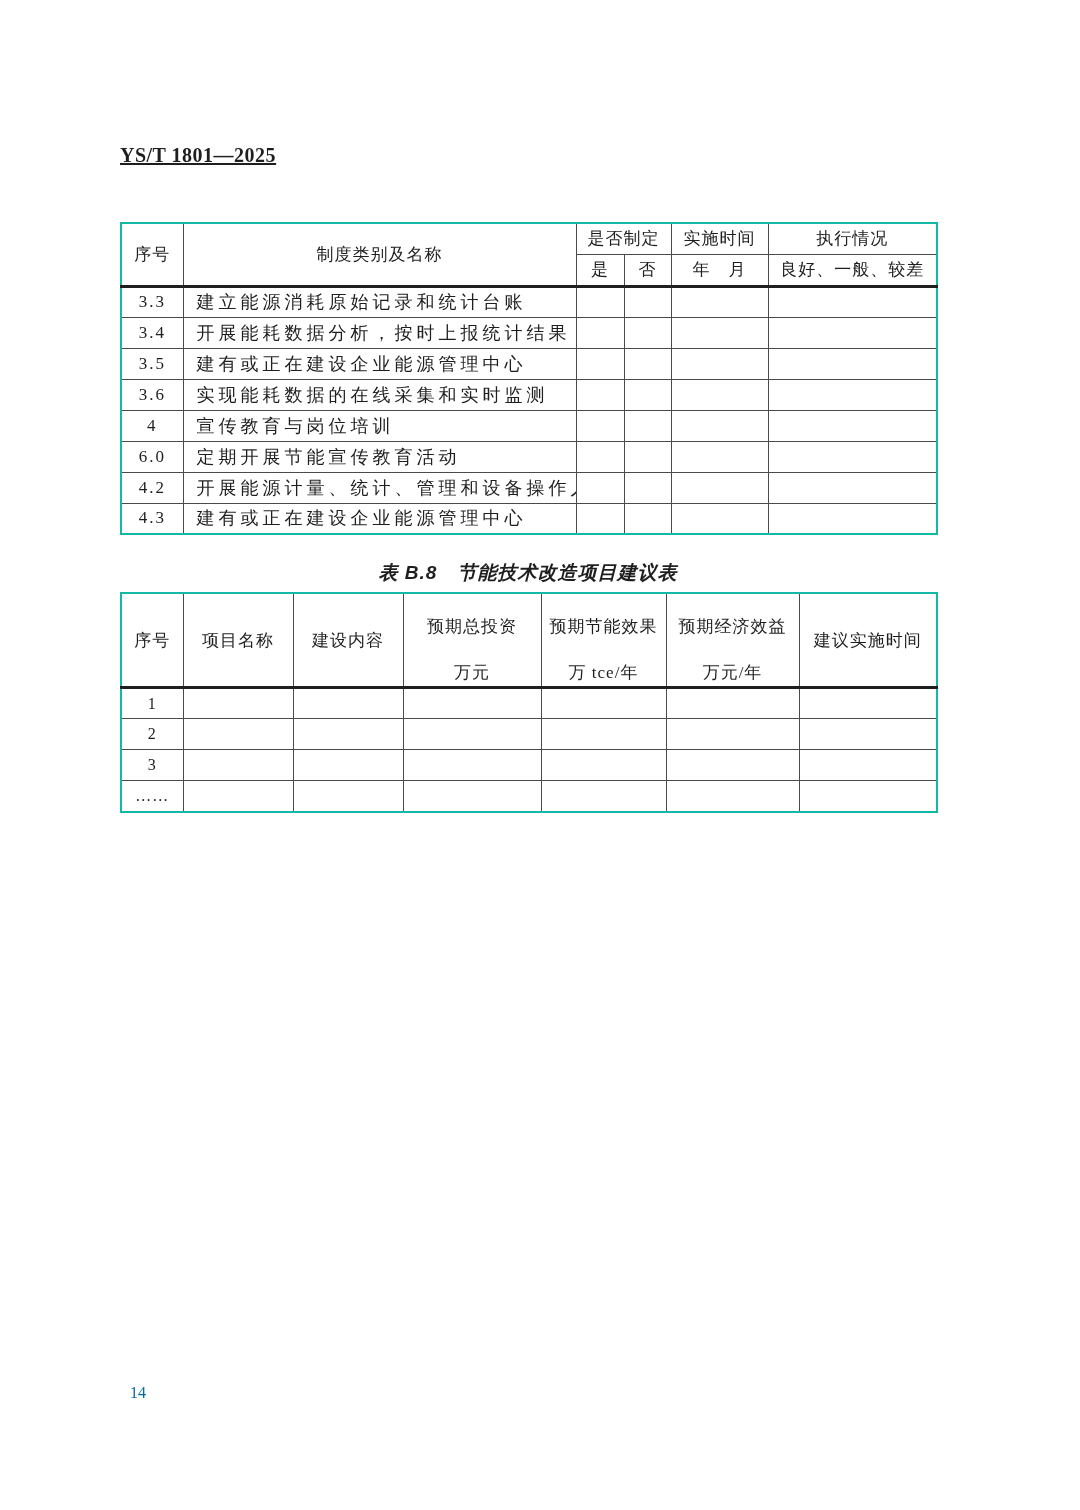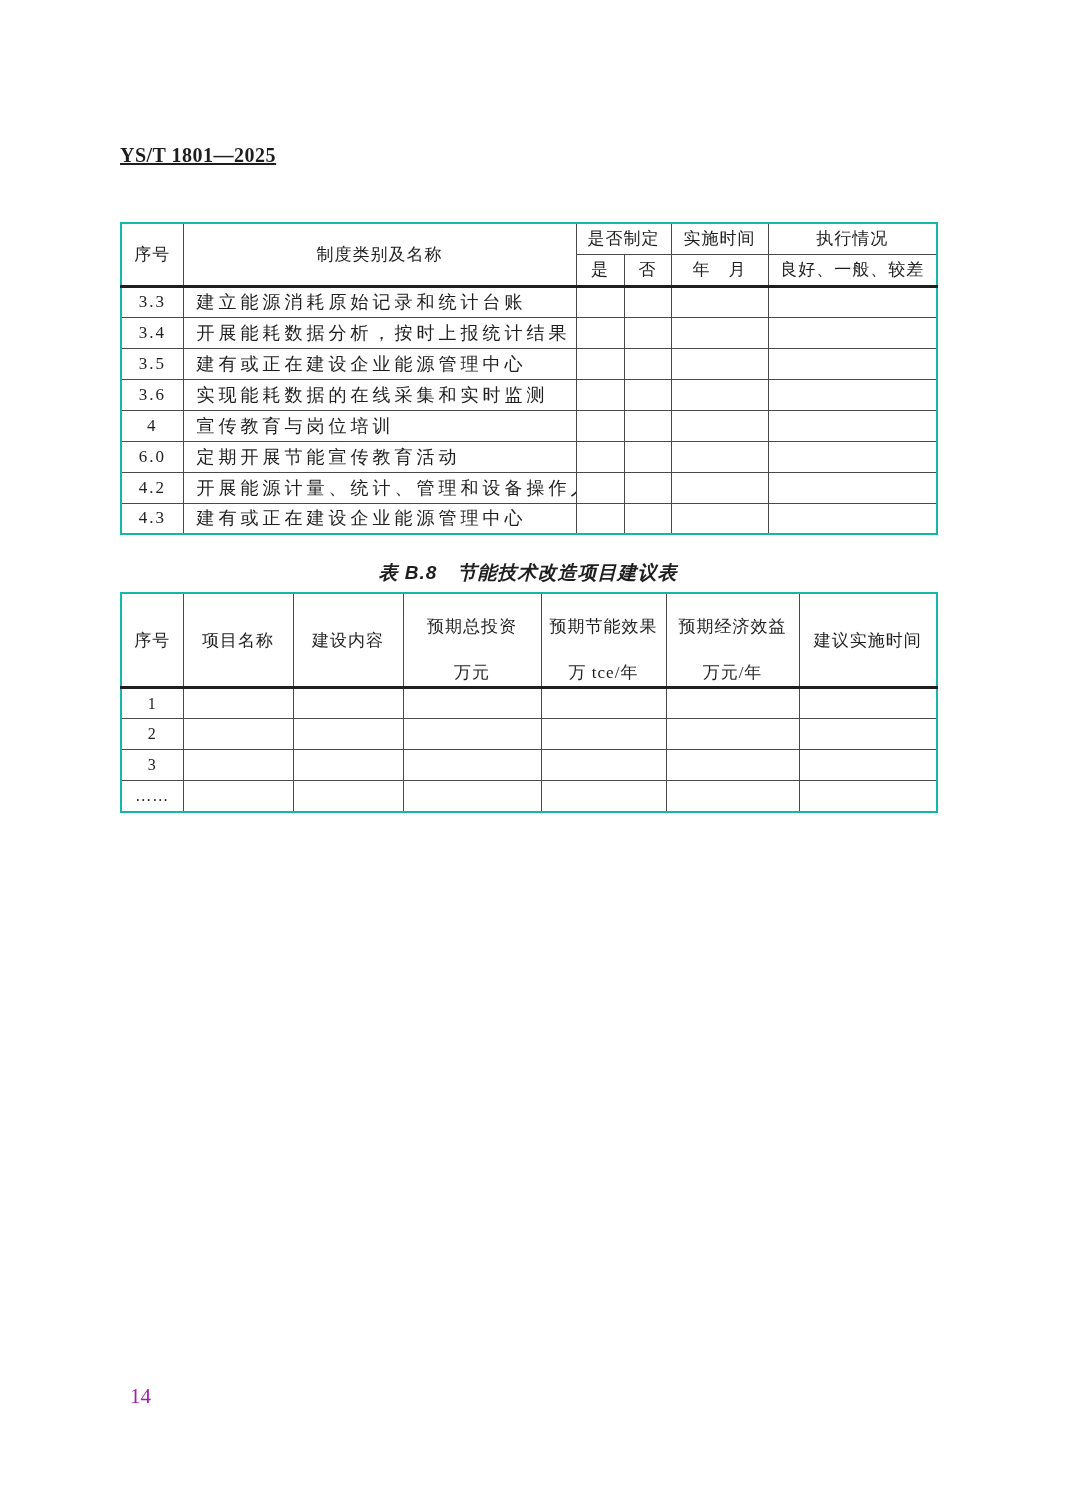--- a/index.html
+++ b/index.html
@@ -70,22 +70,22 @@
     letter-spacing:4px;
   }
   #b8-table thead tr { height:61px; }
   #b8-table tbody tr { height:31px; }
   #b8-table thead div { line-height:26px;margin-top:20px; }
   #b8-table td.seq { font-size:16px; letter-spacing:1px; }
   .page-number {
     position:absolute;
     left:130px;
     top:1384px;
-    font-size:21px;
-    color:#a21caf;
+    font-size:16px;
+    color:#0369a1;
   }
 </style>
 </head>
 <body>
 
 <div class="page">
 
   <div class="doc-code">YS/T 1801—2025</div>
 
 

